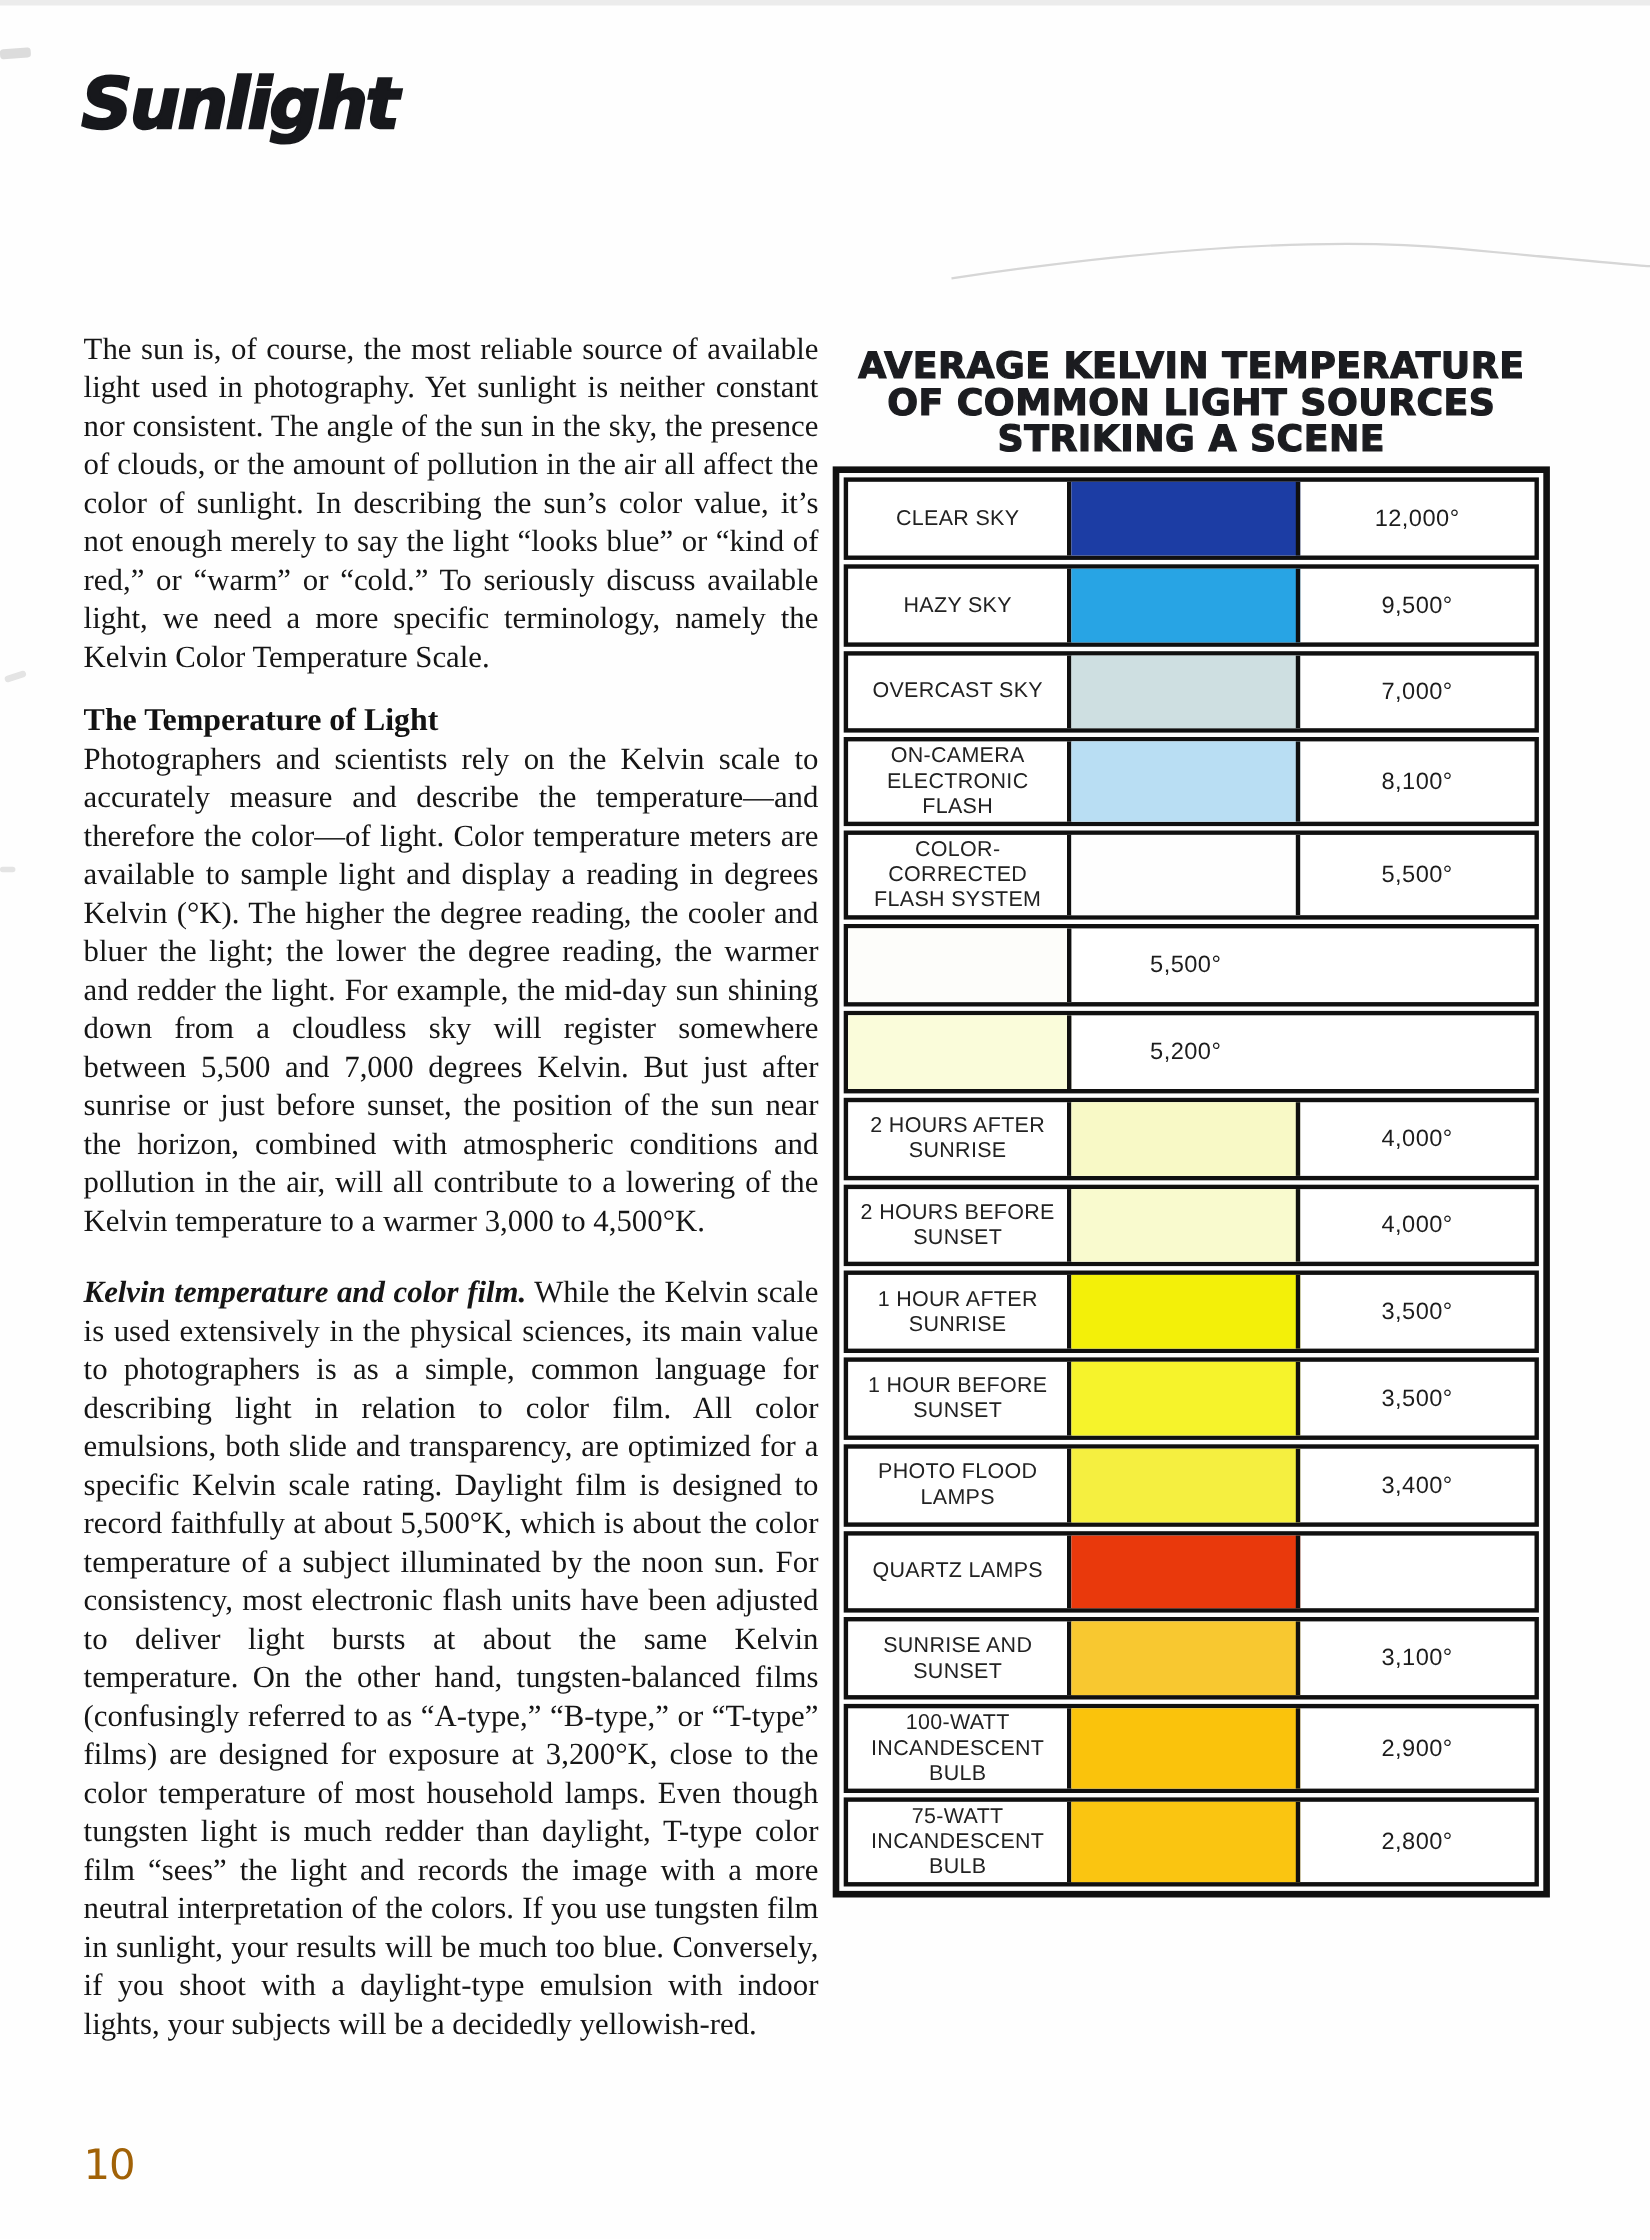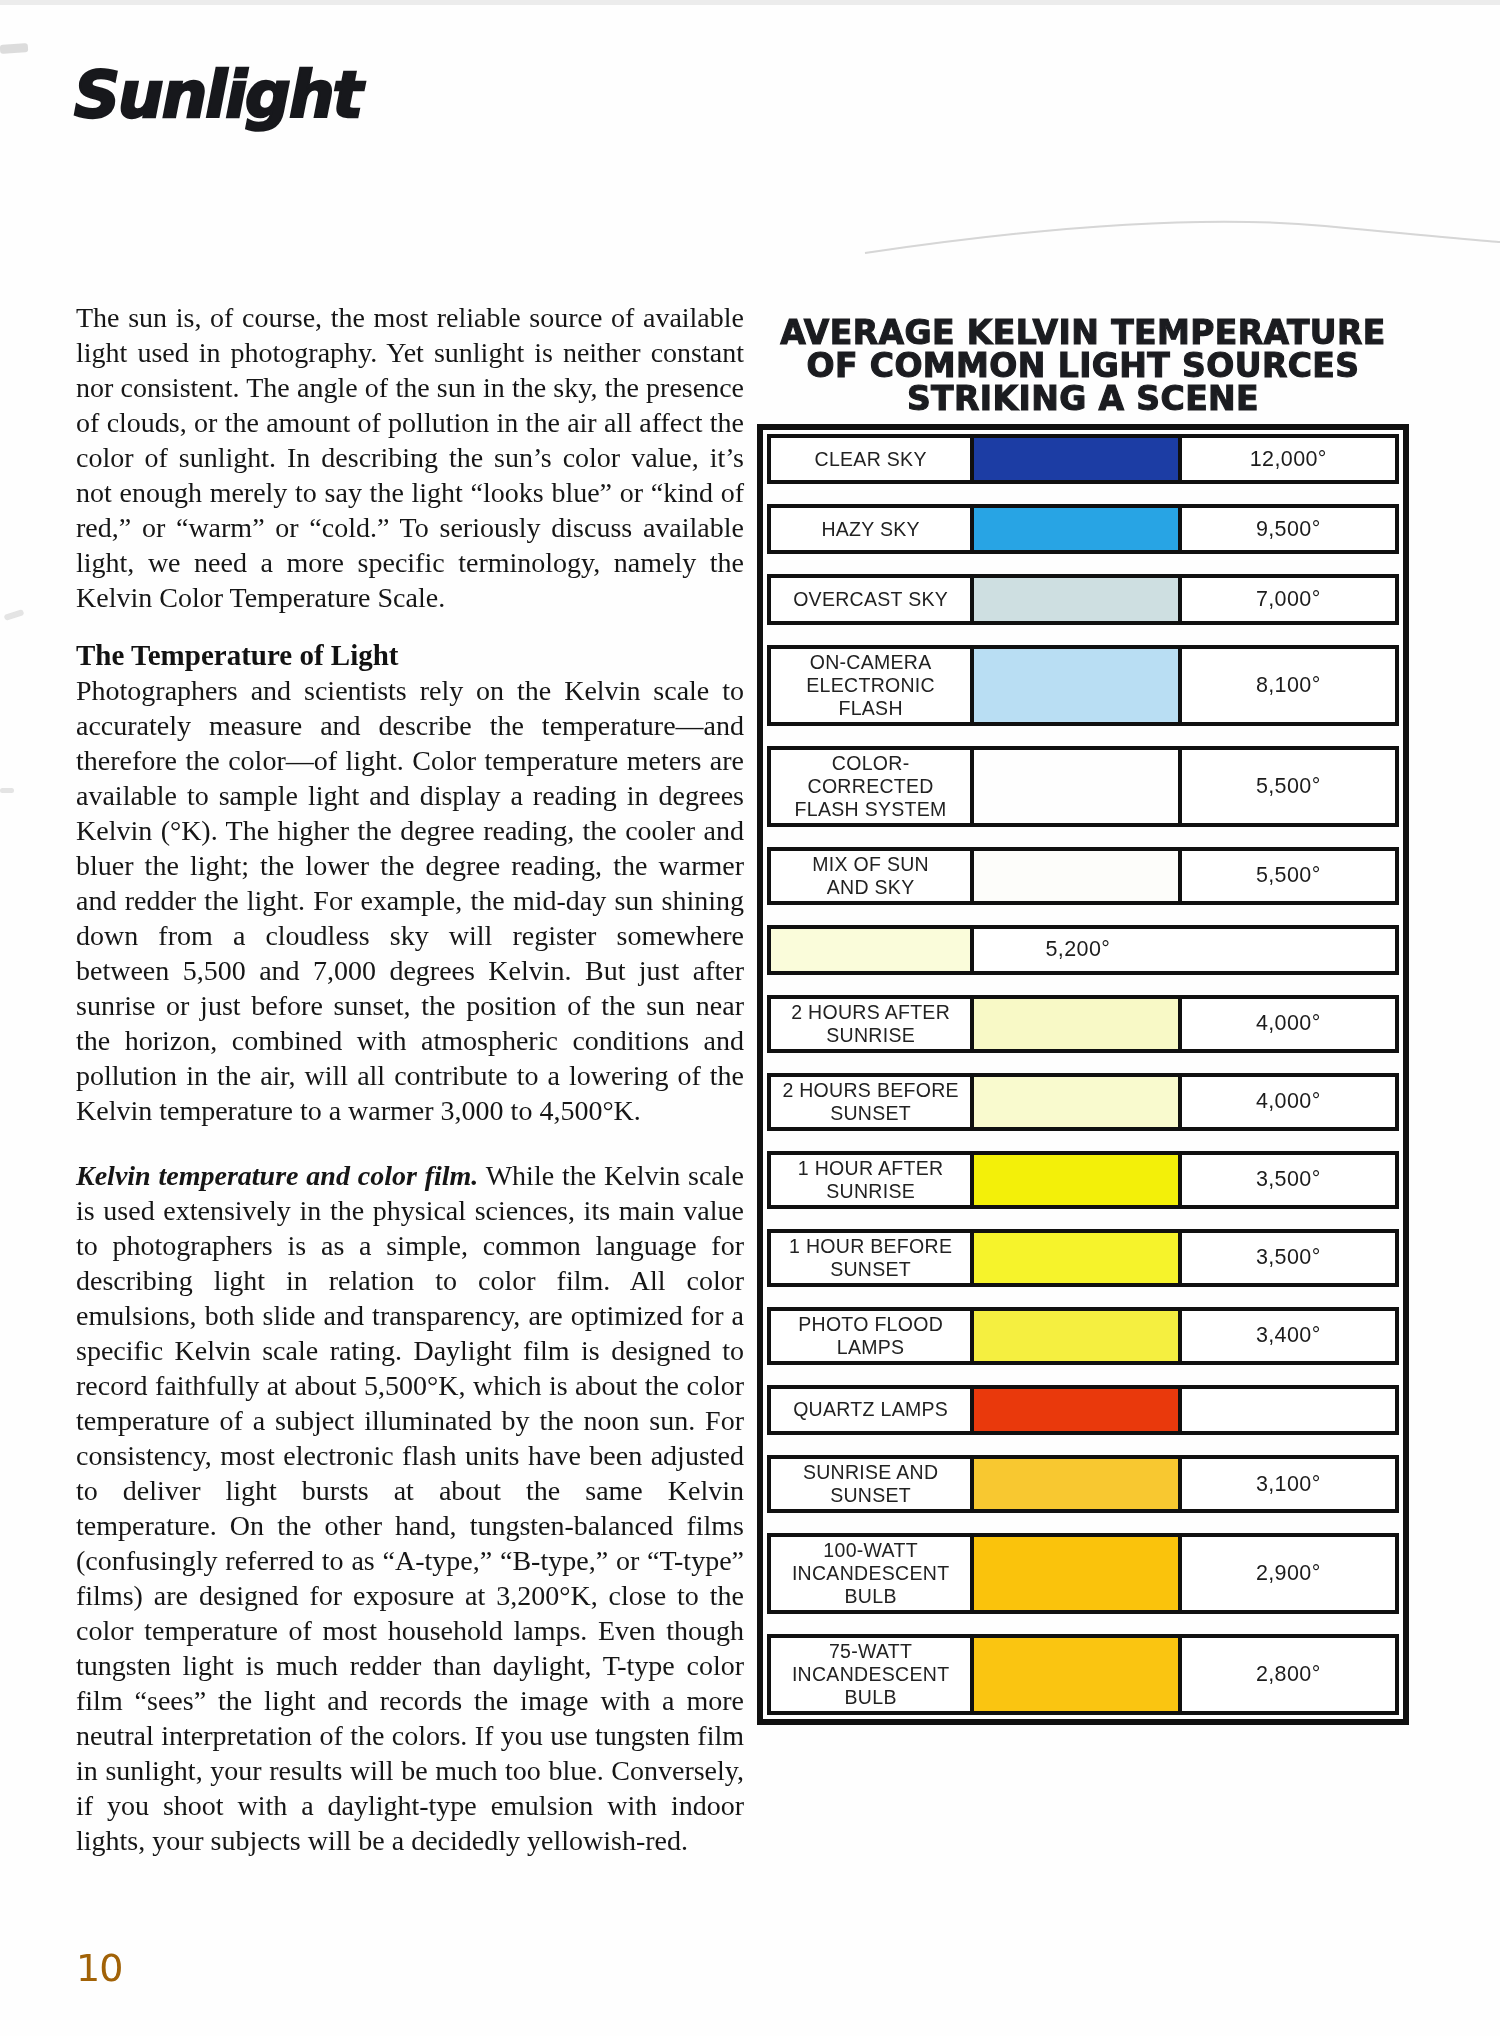--- a/index.html
+++ b/index.html
@@ -29,21 +29,21 @@
   .article .p3{margin-top:30px;}
   .lead-in{font-weight:bold;font-style:italic;}
 
   
   .chart-title{position:absolute;left:757px;top:316px;width:652px;text-align:center;
       font-family:"DejaVu Sans",sans-serif;font-weight:800;font-size:33px;line-height:33px;
       letter-spacing:.4px;color:#1b1c20;-webkit-text-stroke:1.1px #1b1c20;}
 
   .kelvin-table{position:absolute;left:757px;top:424px;width:652px;height:1301px;
       box-sizing:border-box;border:6px solid #101010;background:#fefefe;
-      display:flex;flex-direction:column;gap:20px;padding:4px;justify-content:space-between;}
+      display:flex;flex-direction:column;gap:4px;padding:4px;justify-content:space-between;}
   .k-row{flex:1;display:grid;grid-template-columns:1fr 1.02fr 1.05fr;
       box-sizing:border-box;border:4px solid #101010;background:#fff;}
   .k-cell{display:flex;align-items:center;justify-content:center;box-sizing:border-box;}
   .k-label{border-right:4px solid #101010;
       font-family:"Liberation Sans",sans-serif;font-size:19.5px;line-height:23px;
       letter-spacing:.3px;color:#222;text-align:center;white-space:pre-line;padding:2px 6px;}
   .k-swatch{border-right:4px solid #101010;}
   .k-value{font-family:"Liberation Sans",sans-serif;font-size:21.5px;color:#1c1c1c;letter-spacing:.4px;}
 
   .page-number{position:absolute;left:76px;top:1946px;
@@ -106,22 +106,20 @@
     </div>
 
     <div class="k-row">
       <div class="k-cell k-label">COLOR-CORRECTED
 FLASH SYSTEM</div>
       <div class="k-cell k-swatch" style="background: rgb(254, 254, 254);"></div>
       <div class="k-cell k-value">5,500°</div>
     </div>
 
     <div class="k-row">
-      <div class="k-cell k-label">MIX OF SUN
-AND SKY</div>
       <div class="k-cell k-swatch" style="background: rgb(253, 253, 250);"></div>
       <div class="k-cell k-value">5,500°</div>
     </div>
 
     <div class="k-row">
       <div class="k-cell k-swatch" style="background: rgb(250, 252, 218);"></div>
       <div class="k-cell k-value">5,200°</div>
     </div>
 
     <div class="k-row">

